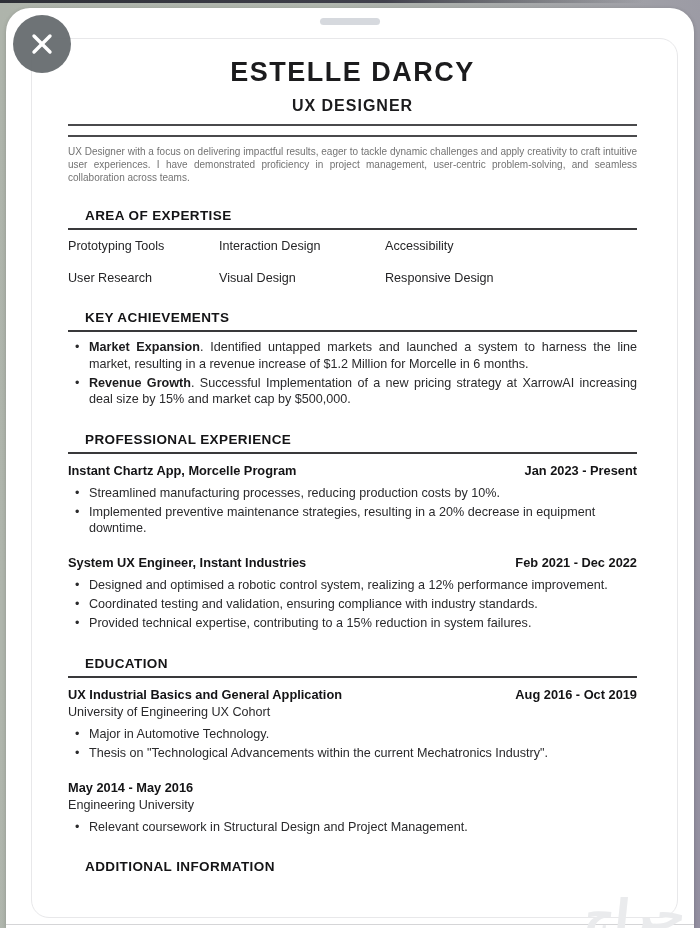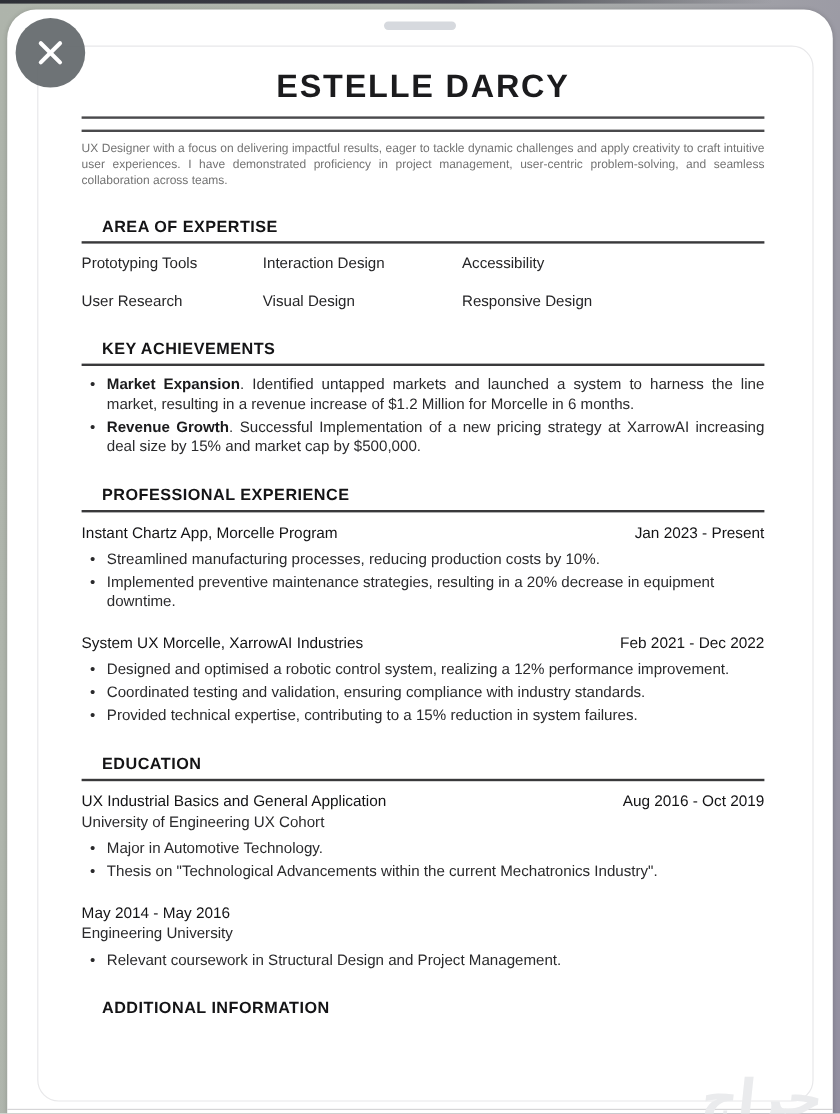--- a/index.html
+++ b/index.html
@@ -69,37 +69,38 @@
   ul.blist li {
     position: relative; padding-left: 21px; font-size: 12.6px;
     line-height: 1.3; color: #2a2a2c; margin-top: 3px;
   }
   ul.blist li::before { content: "•"; position: absolute; left: 7px; color: #2a2a2c; }
   ul.blist.just li { text-align: justify; }
   .b { font-weight: bold; color: #1b1b1d; }
 
   .entry-head {
     display: flex; justify-content: space-between; align-items: baseline;
-    font-size: 12.8px; font-weight: normal; color: #141416; margin-top: 9px;
+    font-size: 12.8px; font-weight: bold; color: #141416; margin-top: 9px;
   }
   .entry-head.gap { margin-top: 18px; }
   .entry-dates { white-space: nowrap; }
   .school { font-size: 12.6px; color: #2a2a2c; margin-top: 3px; }
 </style>
 </head>
 <body>
 
 <div class="top-strip"></div>
 
 <div class="sheet">
   <div class="handle"></div>
 
   <div class="doc">
 
     <div class="name">ESTELLE DARCY</div>
+    <div class="role">UX DESIGNER</div>
 
     <hr class="rule-head">
     <hr class="rule-head">
 
     <div class="summary">UX Designer with a focus on delivering impactful results, eager to tackle dynamic challenges and apply creativity to craft intuitive user experiences. I have demonstrated proficiency in project management, user-centric problem-solving, and seamless collaboration across teams.</div>
 
     <div class="section">
       <div class="sec-head">AREA OF EXPERTISE</div>
       <hr class="sec-rule">
       <div class="expertise-grid">
@@ -128,21 +129,21 @@
       <div class="entry-head">
         <span>Instant Chartz App, Morcelle Program</span>
         <span class="entry-dates">Jan 2023 - Present</span>
       </div>
       <ul class="blist">
         <li>Streamlined manufacturing processes, reducing production costs by 10%.</li>
         <li>Implemented preventive maintenance strategies, resulting in a 20% decrease in equipment downtime.</li>
       </ul>
 
       <div class="entry-head gap">
-        <span>System UX Morcelle, XarrowAI Industries</span>
+        <span>System UX Engineer, Instant Industries</span>
         <span class="entry-dates">Feb 2021 - Dec 2022</span>
       </div>
       <ul class="blist">
         <li>Designed and optimised a robotic control system, realizing a 12% performance improvement.</li>
         <li>Coordinated testing and validation, ensuring compliance with industry standards.</li>
         <li>Provided technical expertise, contributing to a 15% reduction in system failures.</li>
       </ul>
     </div>
 
     <div class="section">

